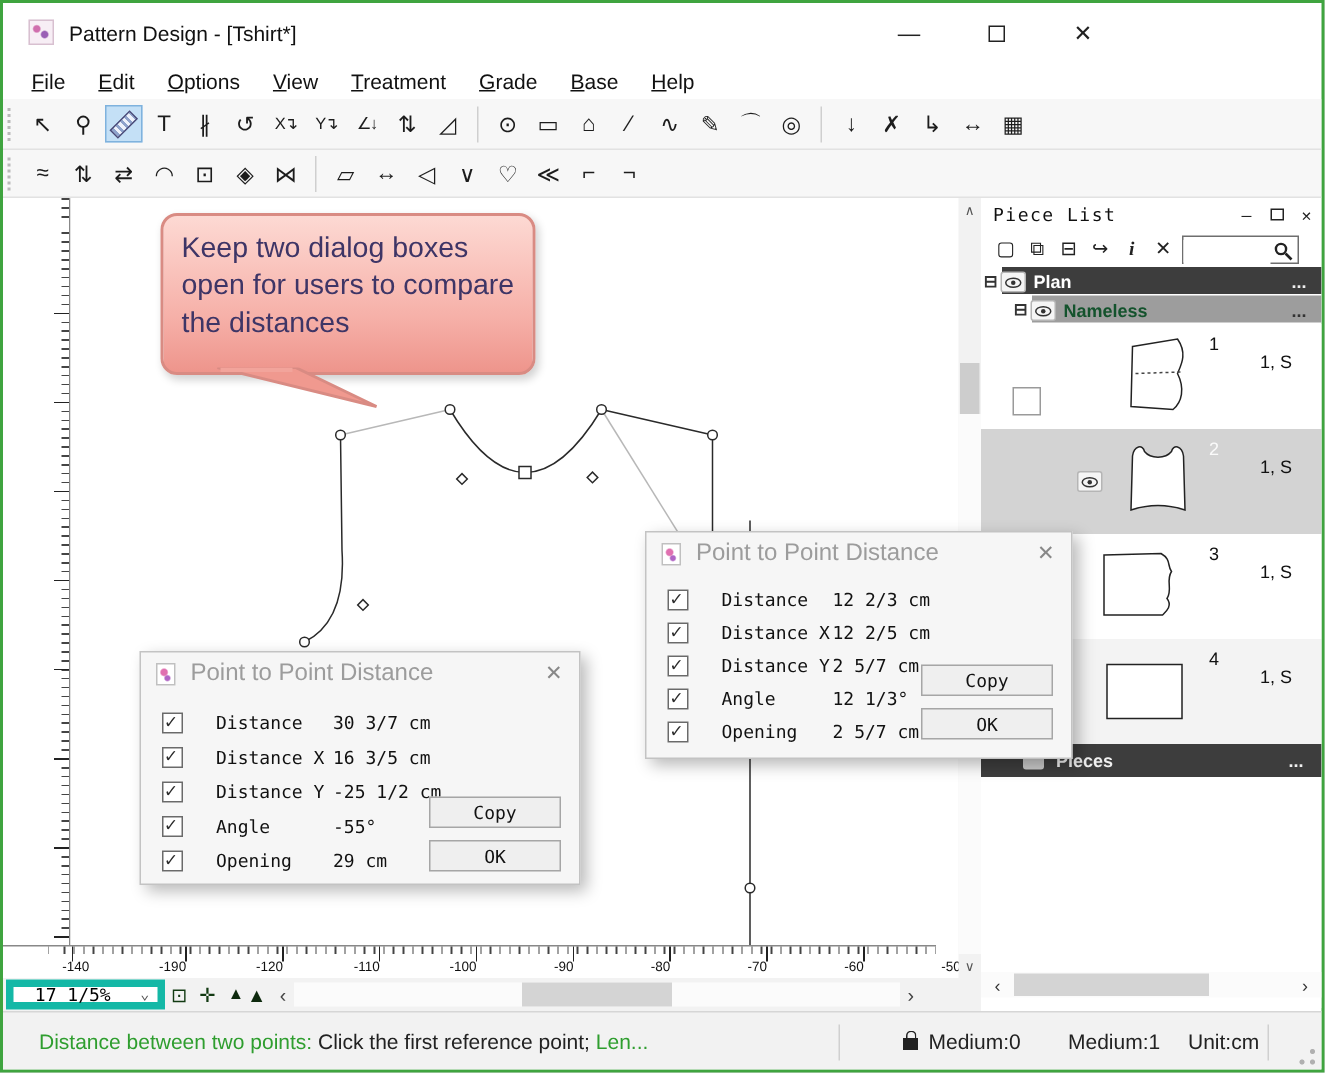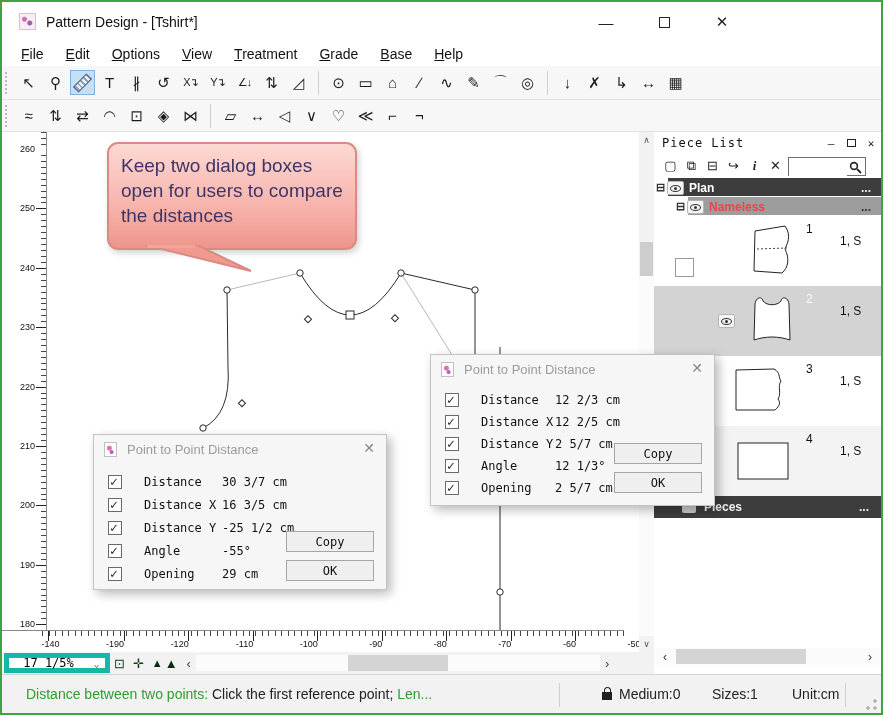--- a/index.html
+++ b/index.html
@@ -112,21 +112,21 @@
   .treerow { position:relative; height:19px; display:flex; align-items:center; font-size:12px; font-weight:bold; }
   .trow-plan .bar { position:absolute; left:14px; right:0; top:0; bottom:1px; background:#3d3d3d; }
   .trow-nameless .bar { position:absolute; left:34px; right:0; top:0; bottom:1px; background:#9d9d9d; }
   .texp { width:13px; text-align:center; font-size:11px; color:#333; z-index:1; }
   .eyebox { position:relative; width:17px; height:14px; background:#f5f5f5; border:1px solid #b5b5b5;
     border-radius:2px; z-index:1; display:inline-block; }
   .eye { position:absolute; left:2px; top:3px; width:11px; height:7px; border:1.4px solid #333;
     border-radius:50%; }
   .eye::after { content:""; position:absolute; left:3px; top:1px; width:3px; height:3px; background:#333; border-radius:50%; }
   .tlabel { color:#fff; margin-left:5px; z-index:1; }
-  .trow-nameless .tlabel { color:#ef4444; }
+  .trow-nameless .tlabel { color:#14532d; }
   .tmore { position:absolute; right:10px; color:#eee; z-index:1; font-weight:bold; }
   .trow-nameless .tmore { color:#333; }
 
   .prow { position:relative; height:70px; background:#fff; }
   .prow.selected { background:#d3d3d3; }
   .prow.alt { background:#f3f3f3; }
   .pcheck { position:absolute; left:21px; top:42px; width:19px; height:19px; border:1px solid #9a9a9a; background:#fff; }
   .prow.selected .peyebox { position:absolute; left:64px; top:28px; }
   .pthumb { position:absolute; left:88px; top:6px; }
   .pnum { position:absolute; left:152px; top:6px; font-size:12px; color:#111; }
@@ -142,21 +142,21 @@
   .panel-hscroll .thumb { position:absolute; left:22px; width:130px; height:15px; top:1px; background:#d4d4d4; }
   .panel-hscroll .sarr { position:absolute; font-size:12px; color:#333; }
 
   
   .dlg { position:absolute; background:#f6f6f6; border:1px solid #c3c3c3;
     box-shadow:4px 4px 10px rgba(0,0,0,.28); z-index:20; }
   .dlg-title { position:relative; height:28px; display:flex; align-items:center; }
   .doc-icon { width:13px; height:15px; margin-left:10px; border:1px solid #c0c0c0; background:
       radial-gradient(circle at 40% 40%, #e070b0 0 2px, transparent 3px),
       radial-gradient(circle at 60% 70%, #b065c5 0 1.5px, transparent 2.5px), #fff; }
-  .dlg-title .txt { margin-left:10px; font-size:13px; color:#9c9c9c; }
+  .dlg-title .txt { margin-left:10px; font-size:16px; color:#9c9c9c; }
   .dlg-close { position:absolute; right:11px; top:5px; font-size:14px; color:#888; }
   .drow { position:relative; height:23px; font-family:"DejaVu Sans Mono", monospace; font-size:12px; color:#111; }
   .cb { position:absolute; left:14px; top:2px; width:14px; height:14px; border:1px solid #6a6a6a; background:#fff; }
   .cb::after { content:"✓"; position:absolute; left:1px; top:-2px; font-size:13px; color:#2b2b2b; }
   .dlab { position:absolute; left:37px; top:2px;padding-left:13px; }
   .dval { position:absolute; left:128px; top:2px; }
   .dbtns { position:absolute; right:12px; width:88px; }
   .dbtn { width:88px; height:21px; margin-bottom:8px; background:#efefef; border:1px solid #a6a6a6;
     font-family:"DejaVu Sans Mono", monospace; font-size:12px; color:#111;
     display:flex; align-items:center; justify-content:center; }
@@ -278,32 +278,20 @@
         <span class="tbtn">♡</span>
         <span class="tbtn">≪</span>
         <span class="tbtn">⌐</span>
         <span class="tbtn">¬</span>
       </span>
   </div>
 
   <div class="vruler">
     <div class="ticks-minor"></div>
       <div class="ticks-major"></div>
-    <div class="vlabels">
-
-    <span>260</span>
-        <span>250</span>
-        <span>240</span>
-        <span>230</span>
-        <span>220</span>
-        <span>210</span>
-        <span>200</span>
-        <span>190</span>
-        <span>180</span>
-      </div>
   </div>
 
   <div class="canvas">
     <svg class="pattern" width="592" height="498" viewBox="0 0 592 498">
       <g stroke="#b8b8b8" stroke-width="1" fill="none">
         <line x1="180" y1="158" x2="253" y2="141"></line>
         <line x1="354" y1="141" x2="453" y2="300"></line>
       </g>
       <g stroke="#2a2a2a" stroke-width="1" fill="none">
         <path d="M253,141 Q303,225 354,141"></path>
@@ -558,20 +546,20 @@
   </div>
 
   <div class="statusbar">
     <span class="st-left">
       <span class="st-green">Distance between two points:</span><span class="st-dark"> Click the first reference point; </span><span class="st-green">Len...</span>
     </span>
     <span class="st-sep"></span>
     <span class="st-right">
       <span class="lock"></span>
       <span class="st-item" style="width:93px">Medium:0</span>
-      <span class="st-item" style="width:80px">Sizes:1</span>
+      <span class="st-item" style="width:80px">Medium:1</span>
       <span class="st-item">Unit:cm</span>
     </span>
     <span class="st-sep2"></span>
     <span class="resize-grip"></span>
   </div>
 
 </div>
 
 </body></html>

